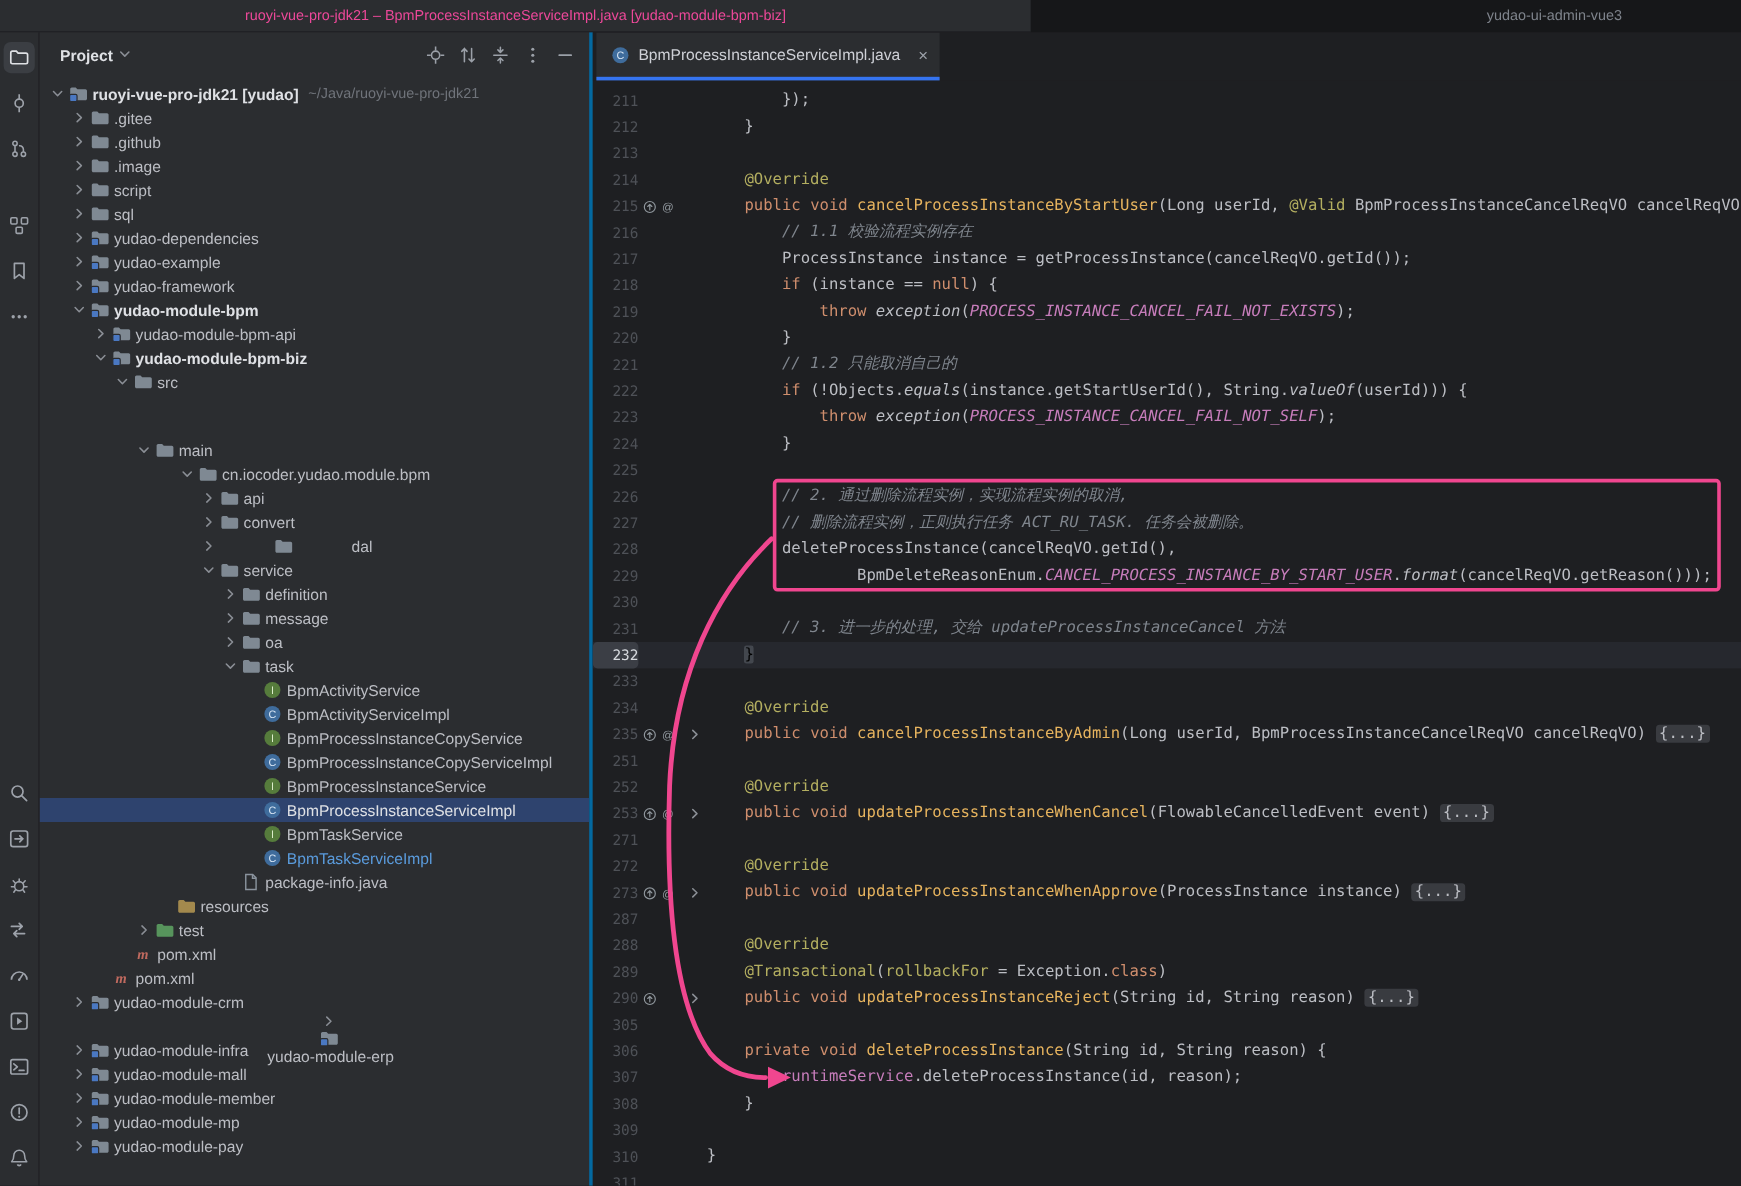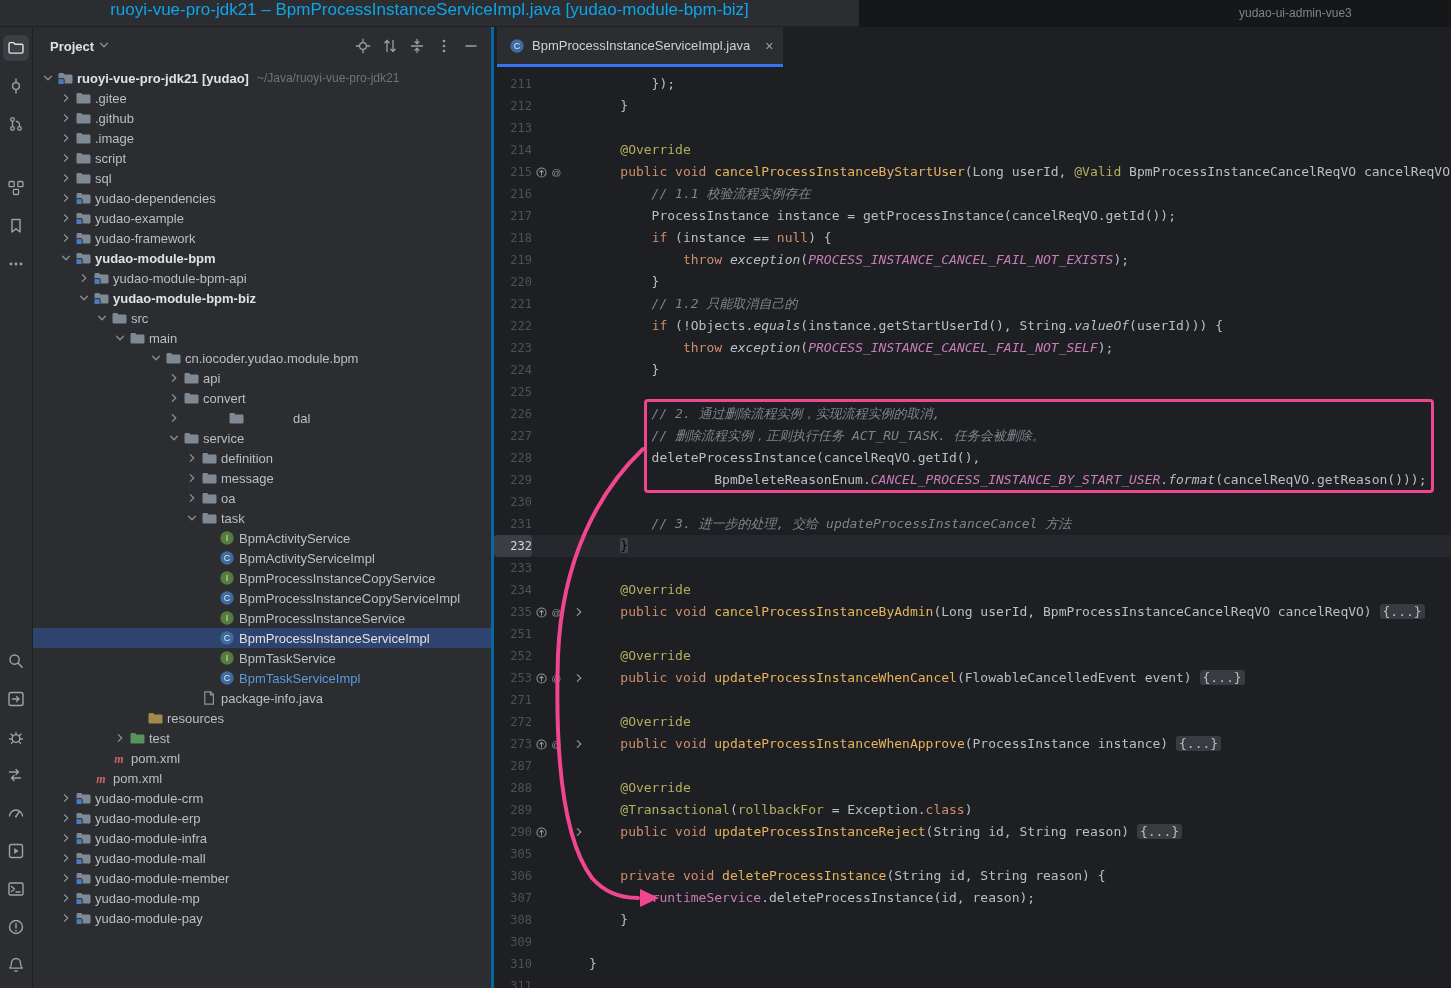--- a/index.html
+++ b/index.html
@@ -3,22 +3,22 @@
 <meta charset="utf-8">
 <style>
   *{margin:0;padding:0;box-sizing:border-box;}
   html,body{width:1451px;height:988px;overflow:hidden;background:#1e1f22;
     font-family:"Liberation Sans","DejaVu Sans",sans-serif;}
   .app{position:absolute;inset:0;width:1451px;height:988px;}
 
   
   .titlebar{position:absolute;left:0;top:0;width:100%;height:27px;}
   .tb-left{position:absolute;left:0;top:0;width:859px;height:27px;background:#2b2d30;
-    border-bottom:1px solid #1f2023;display:flex;align-items:flex-start;justify-content:center;
-    color:#0ea5e9;font-size:17px;}
+    border-bottom:1px solid #1f2023;display:flex;align-items:center;justify-content:center;
+    color:#ec4899;font-size:12px;}
   .tb-right{position:absolute;left:859px;top:0;right:0;height:27px;background:#161719;
     color:#7e838b;font-size:12px;}
   .tb-right span{position:absolute;left:380px;top:6px;}
 
   
   .activitybar{position:absolute;left:0;top:27px;width:33px;bottom:0;background:#2b2d30;
     border-right:1px solid #1e1f22;display:flex;flex-direction:column;align-items:center;}
   .ab-top{display:flex;flex-direction:column;gap:12px;padding-top:8px;align-items:center;}
   .ab-bottom{margin-top:auto;display:flex;flex-direction:column;gap:12px;padding-bottom:10px;align-items:center;}
   .abi{width:26px;height:26px;border-radius:6px;display:flex;align-items:center;justify-content:center;color:#9da2aa;}
@@ -400,21 +400,21 @@
               <path d="M2.6 4.3 6 7.8l3.4-3.5" fill="none" stroke="#8a8e95" stroke-width="1.3" stroke-linecap="round" stroke-linejoin="round"></path>
             </svg>
           </span>
           <span class="ticon">
             <svg width="16" height="16" viewBox="0 0 16 16">
               <path d="M1.5 4.2c0-.7.6-1.3 1.3-1.3h3.3l1.4 1.5h6.7c.7 0 1.3.6 1.3 1.3v6.6c0 .7-.6 1.3-1.3 1.3H2.8c-.7 0-1.3-.6-1.3-1.3z" fill="#7f8993"></path>
             </svg>
           </span>
           <span class="tlabel">src</span>
         </div>
-        <div class="trow" style="padding-left: 78px;">
+        <div class="trow" style="padding-left: 78px; margin-top: 37px;">
           <span class="tchev">
             <svg width="12" height="12" viewBox="0 0 12 12">
               <path d="M2.6 4.3 6 7.8l3.4-3.5" fill="none" stroke="#8a8e95" stroke-width="1.3" stroke-linecap="round" stroke-linejoin="round"></path>
             </svg>
           </span>
           <span class="ticon">
             <svg width="16" height="16" viewBox="0 0 16 16">
               <path d="M1.5 4.2c0-.7.6-1.3 1.3-1.3h3.3l1.4 1.5h6.7c.7 0 1.3.6 1.3 1.3v6.6c0 .7-.6 1.3-1.3 1.3H2.8c-.7 0-1.3-.6-1.3-1.3z" fill="#7f8993"></path>
             </svg>
           </span>
@@ -674,21 +674,21 @@
             </svg>
           </span>
           <span class="ticon">
             <svg width="16" height="16" viewBox="0 0 16 16">
               <path d="M1.5 4.2c0-.7.6-1.3 1.3-1.3h3.3l1.4 1.5h6.7c.7 0 1.3.6 1.3 1.3v6.6c0 .7-.6 1.3-1.3 1.3H2.8c-.7 0-1.3-.6-1.3-1.3z" fill="#7f8993"></path>
               <rect x="1" y="8.6" width="6.2" height="6" rx="1.2" fill="#4a78c2" stroke="#2b2d30" stroke-width="1"></rect>
             </svg>
           </span>
           <span class="tlabel">yudao-module-crm</span>
         </div>
-        <div class="trow" style="padding-left: 24px;">
+        <div class="trow" style="padding-left: 24px; flex-direction: column;">
           <span class="tchev">
             <svg width="12" height="12" viewBox="0 0 12 12">
               <path d="M4.3 2.6 7.8 6 4.3 9.4" fill="none" stroke="#8a8e95" stroke-width="1.3" stroke-linecap="round" stroke-linejoin="round"></path>
             </svg>
           </span>
           <span class="ticon">
             <svg width="16" height="16" viewBox="0 0 16 16">
               <path d="M1.5 4.2c0-.7.6-1.3 1.3-1.3h3.3l1.4 1.5h6.7c.7 0 1.3.6 1.3 1.3v6.6c0 .7-.6 1.3-1.3 1.3H2.8c-.7 0-1.3-.6-1.3-1.3z" fill="#7f8993"></path>
               <rect x="1" y="8.6" width="6.2" height="6" rx="1.2" fill="#4a78c2" stroke="#2b2d30" stroke-width="1"></rect>
             </svg>

